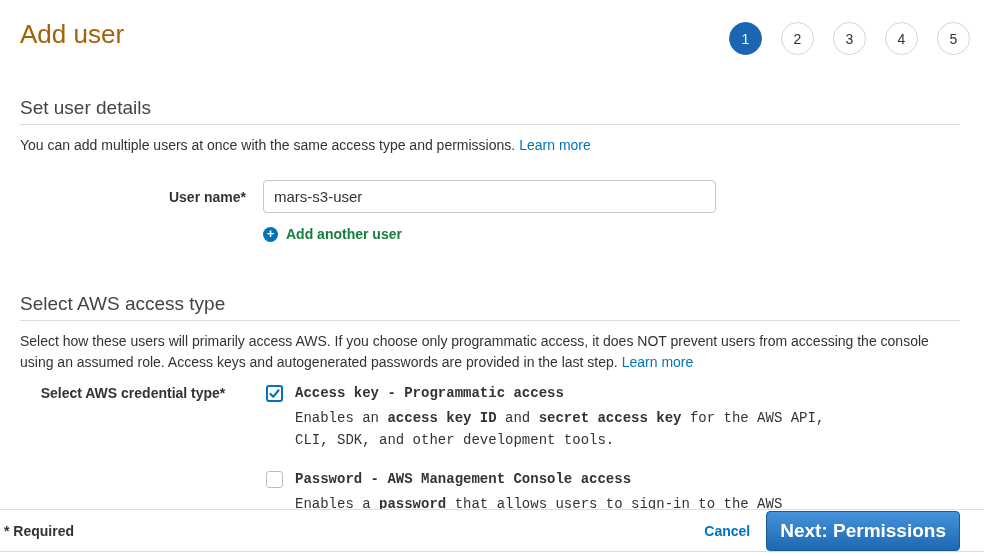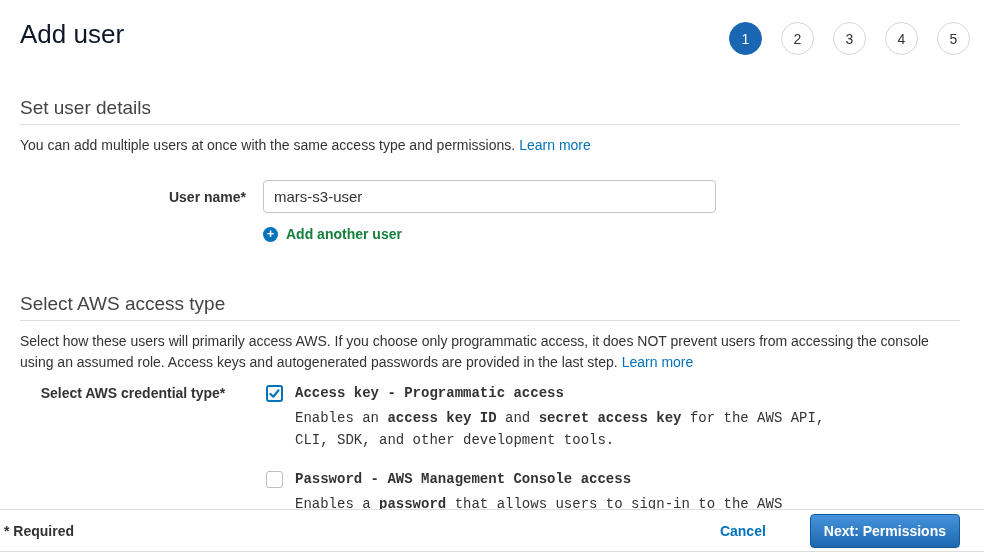--- a/index.html
+++ b/index.html
@@ -16,21 +16,21 @@
   
   .header {
     display: flex;
     justify-content: space-between;
     align-items: flex-start;
     padding: 18px 14px 0 20px;
   }
   .page-title {
     font-size: 26px;
     font-weight: 400;
-    color: #0f172a;
+    color: #a16207;
     line-height: 32px;
   }
   .steps { display: flex; gap: 19px; margin-top: 4px; }
   .step {
     width: 33px; height: 33px;
     border-radius: 50%;
     border: 1px solid #d5d5d5;
     background: #fff;
     color: #333;
     font-size: 14px;
@@ -146,30 +146,30 @@
     display: flex;
     align-items: center;
     padding: 0 24px 0 4px;
   }
   .required-note { font-weight: bold; color: #333; }
   .footer-spacer { flex: 1; }
   .cancel-link {
     color: #0073bb;
     font-weight: bold;
     text-decoration: none;
-    margin-right: 44px;
+    margin-right: 16px;
     cursor: pointer;
   }
   .next-button {
     background: linear-gradient(#4593dc, #1d68b0);
     border: 1px solid #15589c;
     border-radius: 4px;
     color: #fff;
     font-family: "Liberation Sans", sans-serif;
-    font-size: 14px;
+    font-size: 19px;
     font-weight: bold;
     padding: 8px 13px;
     cursor: pointer;
   }
 </style>
 </head>
 <body>
 
 <div class="header">
   <h1 class="page-title">Add user</h1>

